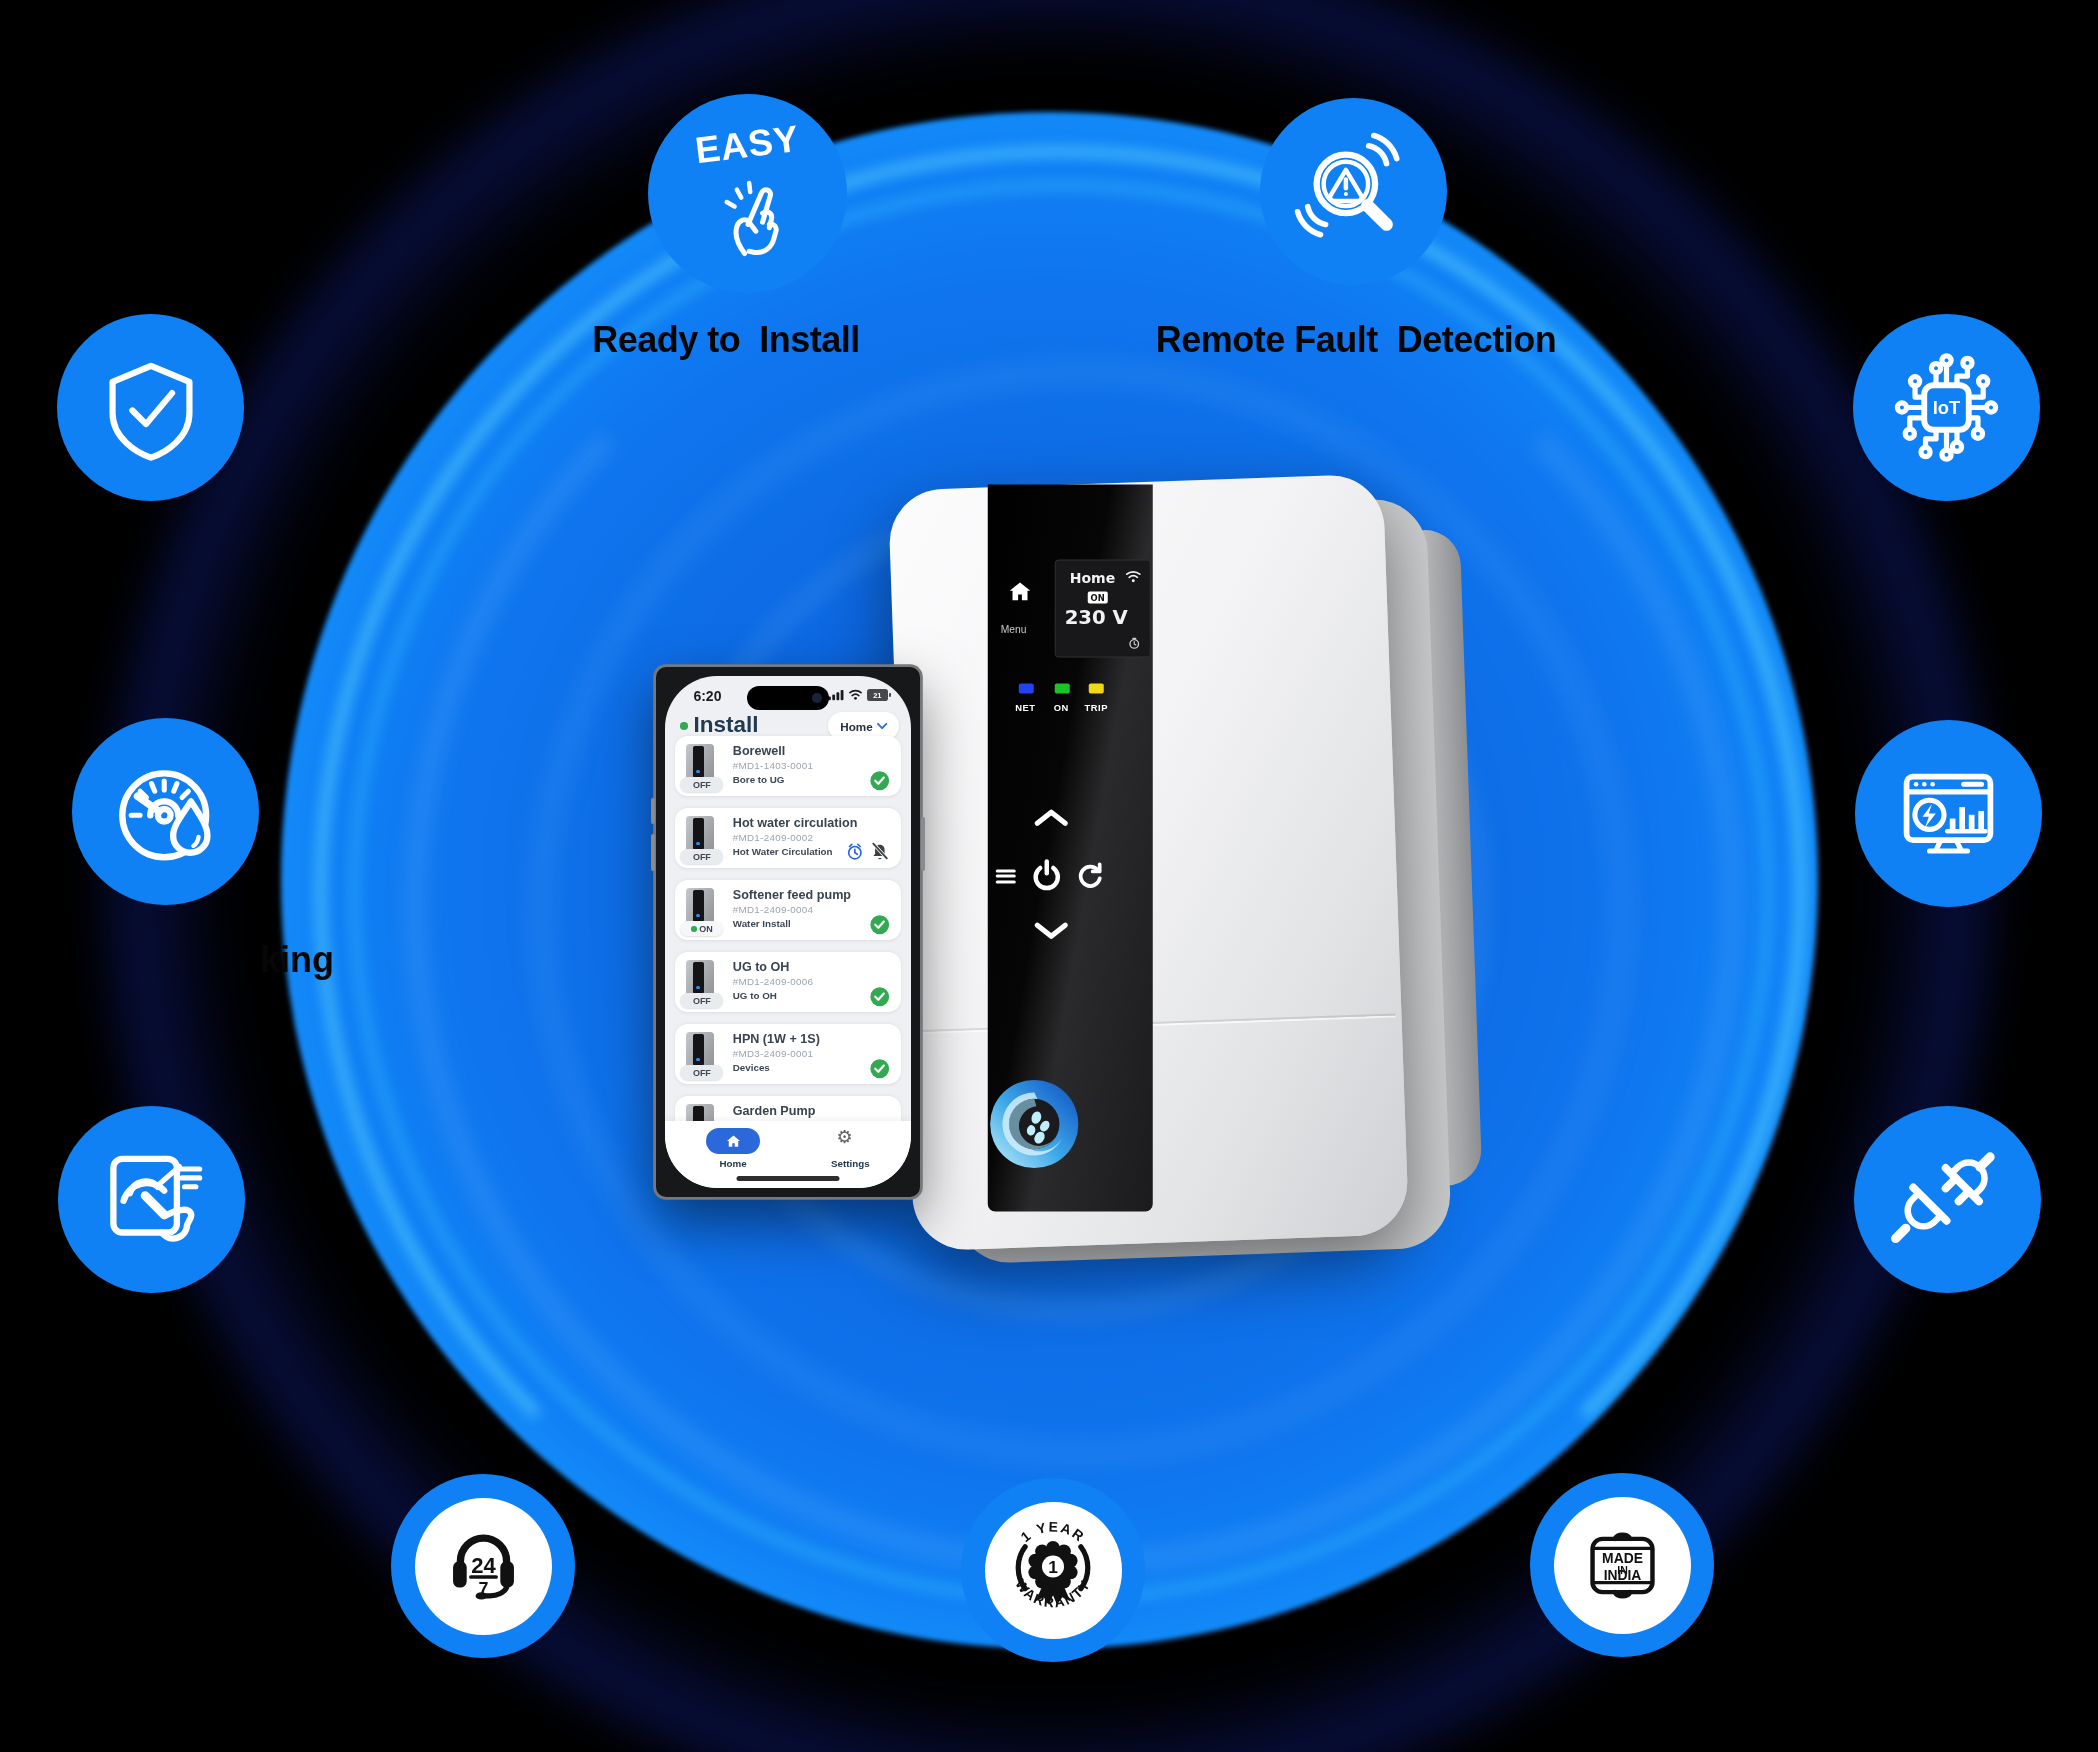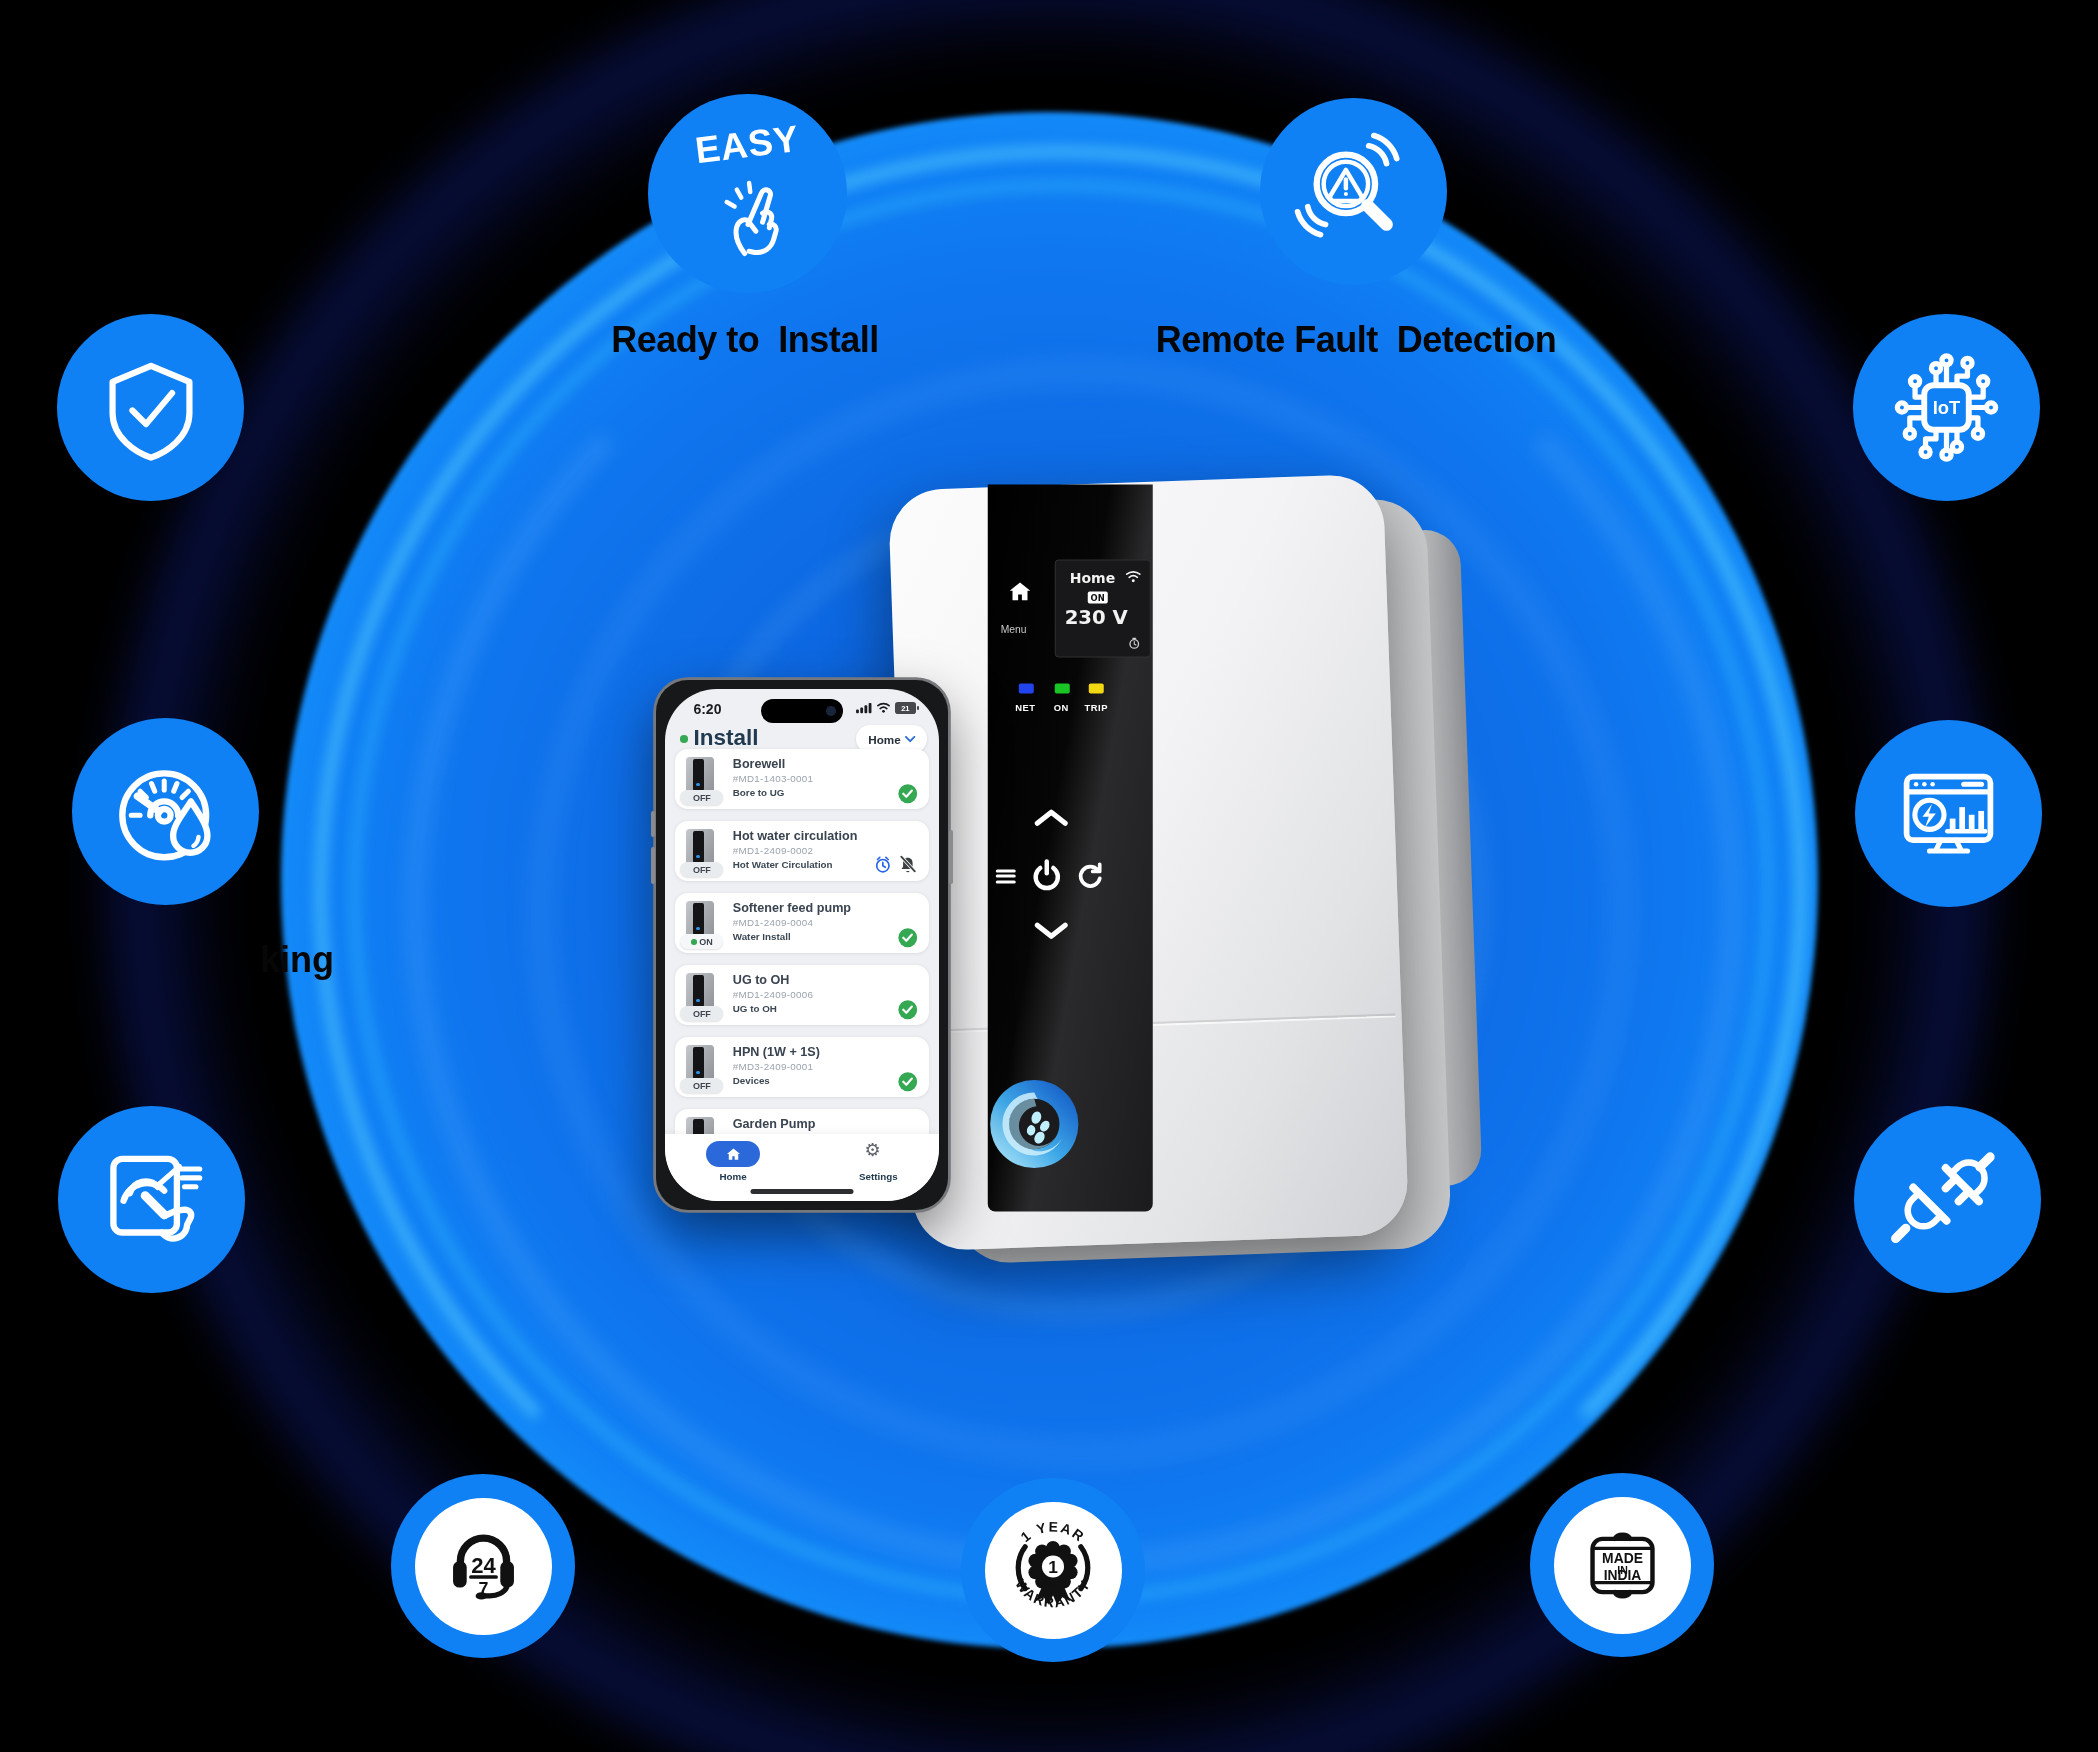--- a/index.html
+++ b/index.html
@@ -53,22 +53,22 @@
   .lcd .volts{position:absolute;left:0;right:13px;top:45px;text-align:center;font-size:19.7px;font-weight:bold;}
   .strip .home-ico{position:absolute;left:20.6px;top:97px;}
   .strip .menu-lbl{position:absolute;left:13px;top:139px;font-size:10.3px;color:#c9c9c9;}
   .led{position:absolute;width:15px;height:10.3px;border-radius:1.9px;top:199px;}
   .led-lbl{position:absolute;top:217px;width:37px;text-align:center;font-size:9.4px;font-weight:bold;color:#fff;letter-spacing:0.5px;}
   .chev{position:absolute;left:44px;}
   .hamb{position:absolute;left:7.5px;top:382px;}
   .hamb div{width:20.6px;height:2.8px;background:#fff;border-radius:1.9px;margin:2.8px 0;}
   .logo{position:absolute;left:-5.6px;top:587px;width:105px;height:105px;}
   
-  .phone{position:absolute;left:656px;top:667px;width:292px;height:530px;border-radius:32px;
-      background:#17181a;box-shadow:0 0 0 2.8px #77787b,0 24px 56px rgba(0,0,0,.5);margin-top:13px;}
+  .phone{position:absolute;left:656px;top:667px;width:264px;height:530px;border-radius:10px;
+      background:#17181a;box-shadow:0 0 0 2.8px #77787b,0 24px 56px rgba(0,0,0,.5);}
   .pbtn{position:absolute;background:#8a8b8e;border-radius:1.9px;}
   .screen{position:absolute;inset:9.4px;border-radius:52px;background:#eef0f3;overflow:hidden;}
   .island{position:absolute;left:50%;transform:translateX(-50%);top:9.4px;width:82px;height:24px;background:#000;border-radius:13px;}
   .island .cam{position:absolute;right:7.5px;top:7.5px;width:9.4px;height:9.4px;border-radius:50%;background:#17243a;}
   .sb{position:absolute;top:11.2px;left:0;right:0;height:19px;font-size:14px;font-weight:bold;color:#1b1c1e;}
   .sb .time{position:absolute;left:28px;top:0;}
   .sb .right{position:absolute;right:22.5px;top:1.9px;display:flex;align-items:center;gap:3.7px;}
   .batt{width:21.5px;height:11.2px;background:#46484b;border-radius:2.8px;color:#fff;font-size:7.5px;font-weight:bold;
         display:flex;align-items:center;justify-content:center;position:relative;}
   .batt:after{content:"";position:absolute;right:-2.8px;top:3.3px;width:1.9px;height:4.7px;background:#46484b;border-radius:0.9px;}
@@ -121,21 +121,21 @@
     <svg width="112" height="112" viewBox="0 0 100 100">
       <g class="white-stroke" stroke-width="4.5">
         <path d="M47 88 c-6 -8 -9 -17 -7 -24 c2 -6 8 -8 11 -4 l6 8"></path>
         <path d="M50 62 L62 34 c2 -5 9 -3 8 2 l-7 24"></path>
         <path d="M63 52 c4 -3 9 0 8 5 l-2 8"></path>
         <path d="M69 62 c4 -1 7 2 6 6 l-2 7 c-2 8 -9 13 -17 12 l-5 -1"></path>
         <path d="M44 38 l-4 -7 M52 33 l-1 -8 M38 46 l-7 -4" stroke-width="4"></path>
       </g>
     </svg>
   </div>
-  <div class="feat-label" style="left:745px;top:319px;">Ready to &nbsp;Install</div>
+  <div class="feat-label" style="left:726px;top:319px;">Ready to &nbsp;Install</div>
 
   <div class="fc" style="left:1260px;top:98px;">
     <svg width="127" height="127" viewBox="0 0 100 100">
       <g class="white-stroke" stroke-width="5">
         <circle cx="44" cy="44" r="23"></circle>
         <circle cx="44" cy="44" r="17.5" stroke-width="3.5"></circle>
         <path d="M44 33 l12 20 a3 3 0 0 1 -2.6 4.5 h-18.8 a3 3 0 0 1 -2.6 -4.5 Z" stroke-width="3.5"></path>
         <path d="M44 40.5 v7" stroke-width="3.5"></path>
         <circle cx="44" cy="52" r="1.6" fill="#fff" stroke="none"></circle>
         <path d="M61 61 L76 76" stroke-width="10"></path>

